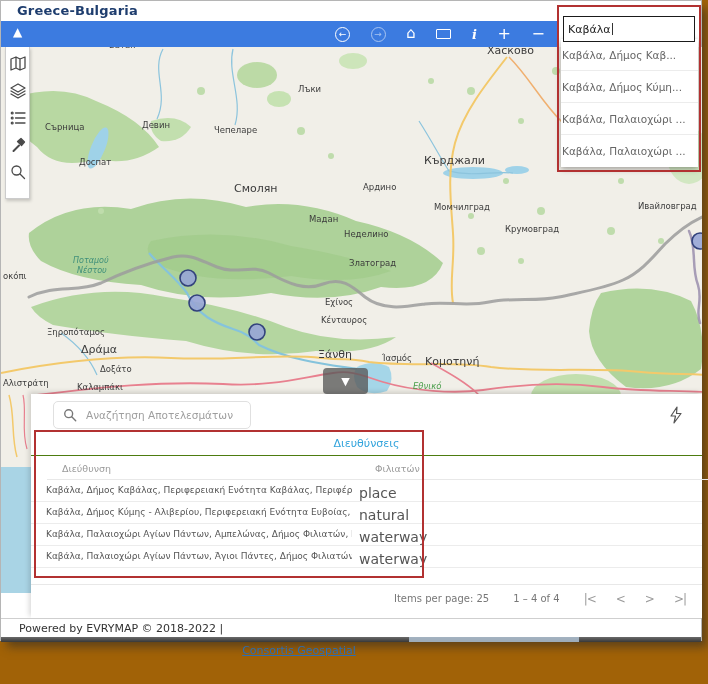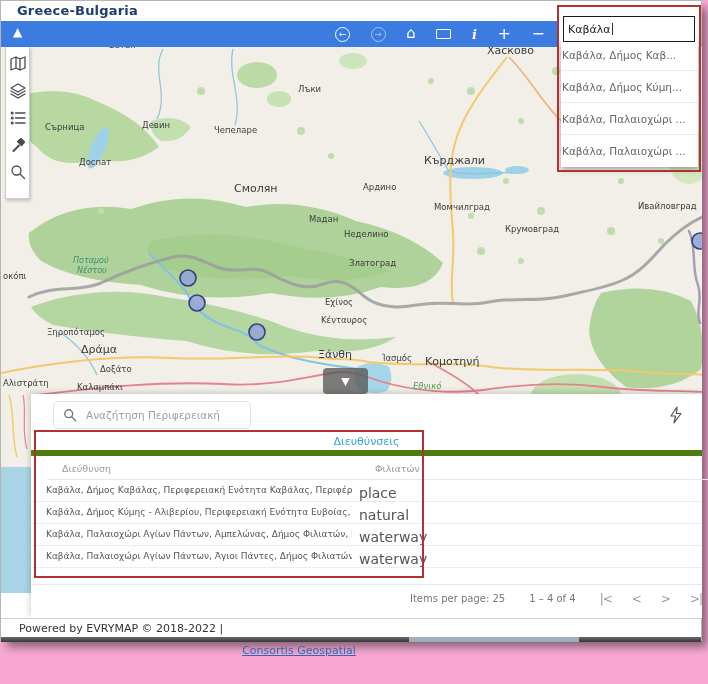--- a/index.html
+++ b/index.html
@@ -1,17 +1,17 @@
 <!DOCTYPE html>
 <html><head>
 <meta charset="utf-8">
 <style>
   * { margin:0; padding:0; box-sizing:border-box; }
   body { font-family:"DejaVu Sans", sans-serif; background:#fff; }
-  .stage { position:relative; width:708px; height:684px; background:#f9a8d4; overflow:hidden; }
+  .stage { position:relative; width:708px; height:684px; background:#a16207; overflow:hidden; }
   .app { position:absolute; left:0; top:0; width:702px; height:641px; background:#fff;
          border:1px solid #b5b5b5; box-shadow:6px 7px 9px -1px rgba(40,40,40,.55); }
 
   
   .title { position:absolute; left:16px; top:2px; font-size:13px; font-weight:bold; color:#1e3d6e; letter-spacing:.2px; z-index:25; }
   .toolbar-bg { position:absolute; left:0; top:20px; width:556px; height:26px; background:#3c7be0; z-index:5; }
   .collapse-btn { position:absolute; left:12px; top:24px; color:#fff; font-size:12px; z-index:6; cursor:pointer; }
   .tool-icons { position:absolute; left:326px; top:20px; width:226px; height:26px; display:flex; align-items:center;
                 justify-content:space-between; padding:0 8px; color:#fff; z-index:6; }
   .circ { width:15px; height:15px; border:1.4px solid #fff; border-radius:50%; display:flex; align-items:center;
@@ -54,34 +54,34 @@
                   border-radius:4px; color:#fff; display:flex; align-items:center; justify-content:center;
                   font-size:11px; z-index:12; cursor:pointer; }
 
   
   .panel { position:absolute; left:30px; top:393px; width:671px; height:224px; background:#fff;
            box-shadow:-2px -2px 5px rgba(0,0,0,.15); z-index:15; }
   .panel-search { position:absolute; left:22px; top:7px; width:198px; height:28px; border:1px solid #e0e0e0;
                   border-radius:5px; display:flex; align-items:center; padding:0 9px; gap:9px; background:#fff; }
   .panel-search .ph { font-size:10.5px; color:#9e9e9e; white-space:nowrap; }
   .flash-btn { position:absolute; right:18px; top:12px; width:16px; height:18px; cursor:pointer; }
-  .tab-row { position:absolute; left:0; top:38px; width:100%; height:24px; border-bottom:6px solid #4d7c0f;
+  .tab-row { position:absolute; left:0; top:38px; width:100%; height:24px; border-bottom:1px solid #4d7c0f;
              display:flex; align-items:center; justify-content:center; }
   .tab { color:#33a4dc; font-size:11px; cursor:pointer; }
   .thead { position:absolute; left:16px; top:62px; width:100%; height:24px; border-bottom:1px solid #e8e8e8; }
   .th-addr { position:absolute; left:15px; top:7px; font-size:9.5px; color:#9a9a9a; }
   .th-cat  { position:absolute; left:328px; top:7px; font-size:9.5px; color:#9a9a9a; }
   .tbody { position:absolute; left:0; top:86px; width:100%; }
   .trow { position:relative; height:22px; border-bottom:1px solid #ececec; cursor:pointer; }
   .td-addr { position:absolute; left:15px; top:5px; font-size:9px; color:#555; width:306px; white-space:nowrap; overflow:hidden; }
   .td-cat  { position:absolute; left:328px; top:5px; font-size:14px; color:#555; }
   .red-box-table { position:absolute; left:3px; top:36px; width:390px; height:148px;
                    border:2px solid #b23131; z-index:5; pointer-events:none; }
   .pagination { position:absolute; left:0; right:0; bottom:6px; height:28px; border-top:1px solid #e8e8e8;
-                display:flex; align-items:center; justify-content:flex-end; gap:24px; 
+                display:flex; align-items:center; justify-content:flex-end; gap:24px; padding-right:16px;
                 font-size:10px; color:#777; }
   .pnav { display:flex; gap:20px; color:#9a9a9a; font-size:12px; }
   .pnav span { cursor:pointer; letter-spacing:-1px; }
 
   
   .footer { position:absolute; left:0; top:617px; width:700px; height:19px; border-top:1px solid #cfcfcf;
             background:#fff; display:flex; align-items:center; padding-left:18px; font-size:11px; color:#333; z-index:20; gap:19px; }
   .footer a { color:#2a6db5; text-decoration:underline; cursor:pointer;margin-top:44px; }
   .window-edge { position:absolute; left:0; top:636px; width:700px; height:5px;
                  background:linear-gradient(#6a6a6a,#383838); z-index:21; }
@@ -261,21 +261,21 @@
     </div>
 
     <div class="panel-toggle">▼</div>
 
     <div class="panel">
       <div class="panel-search">
         <svg width="14" height="14" viewBox="0 0 16 16" style="stroke:#777;fill:none;stroke-width:1.6;stroke-linecap:round;">
           <circle cx="6.5" cy="6.5" r="4.5"></circle>
             <path d="M10,10 L14.5,14.5"></path>
         </svg>
-        <span class="ph">Αναζήτηση Περιφερειακή</span>
+        <span class="ph">Αναζήτηση Αποτελεσμάτων</span>
       </div>
       <span class="flash-btn">
         <svg width="16" height="18" viewBox="0 0 16 18" style="stroke:#555;fill:none;stroke-width:1.2;stroke-linejoin:round;">
           <path d="M9,1 L3,10 H7.5 L6,17 L13,7.5 H8.5 Z"></path>
         </svg>
       </span>
 
       <div class="tab-row">
         <span class="tab">Διευθύνσεις</span>
       </div>

